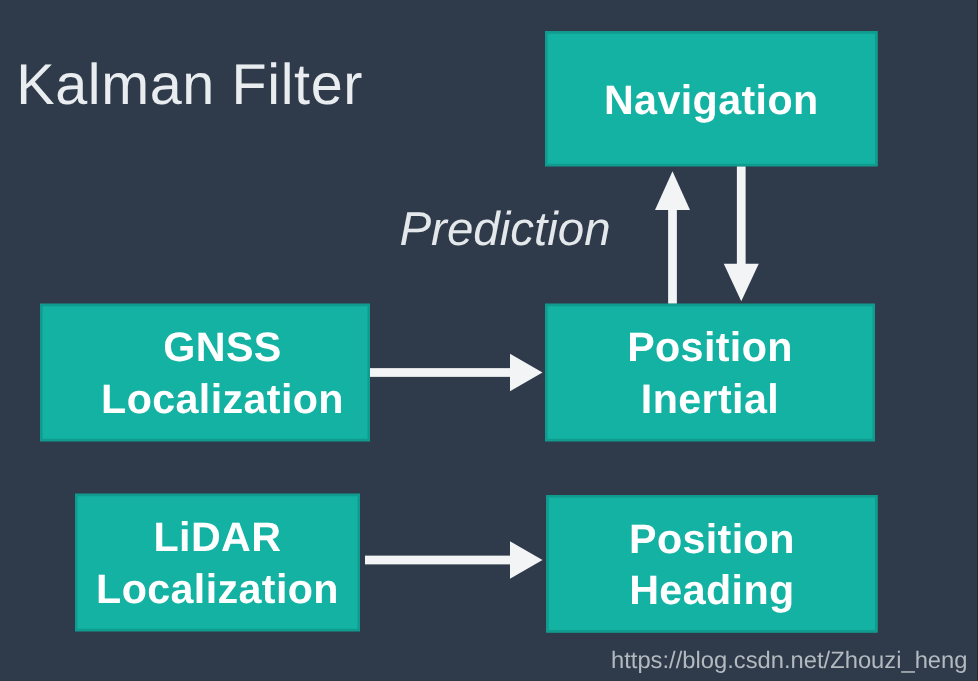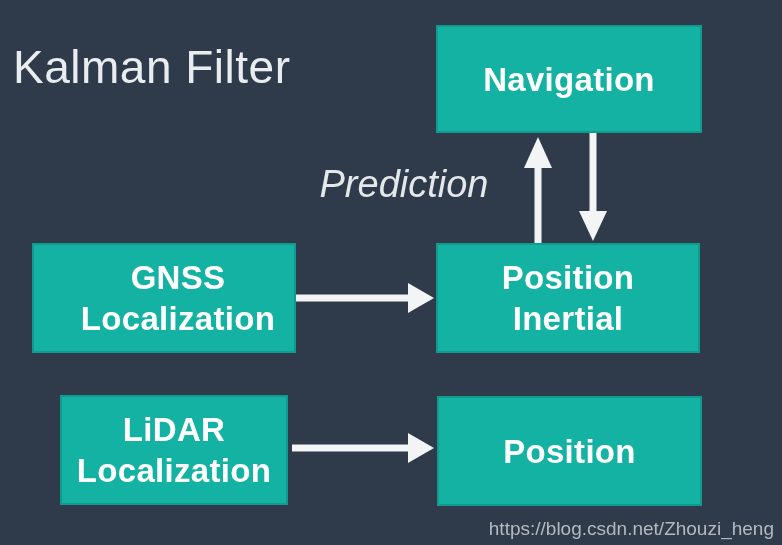--- a/index.html
+++ b/index.html
@@ -119,20 +119,21 @@
     <span>Inertial</span>
   </div>
 
   <div class="node node-lidar">
     <span>LiDAR</span>
     <span>Localization</span>
   </div>
 
   <div class="node node-poshead">
     <span>Position</span>
+    <span>Heading</span>
   </div>
 
   <div class="edge-label label-prediction">Prediction</div>
 
 
   <div class="watermark">https://blog.csdn.net/Zhouzi_heng</div>
 
 </div>
 
 </body></html>

